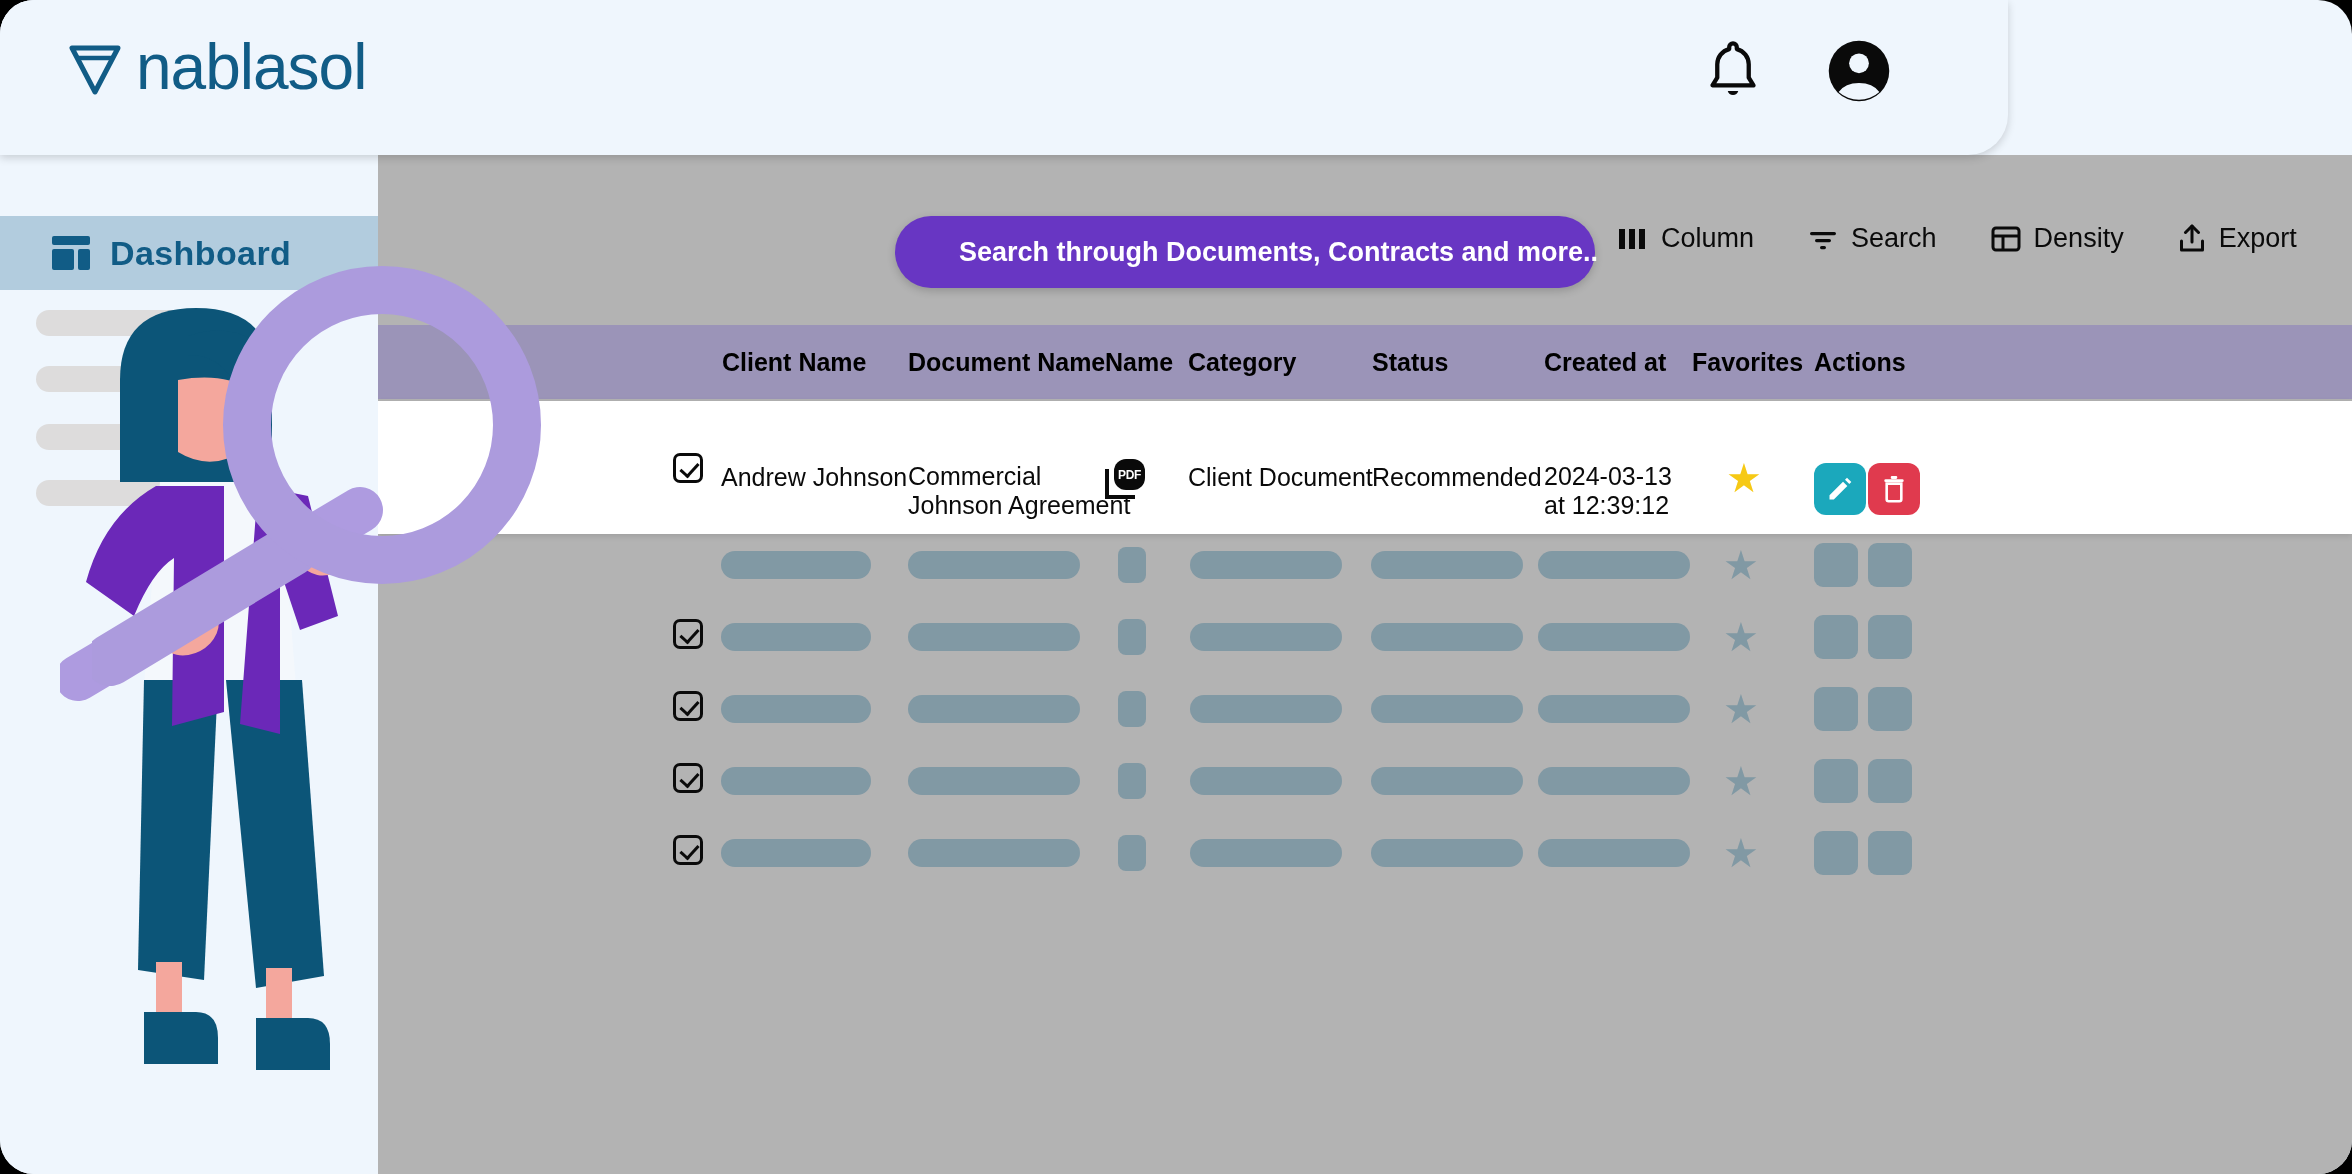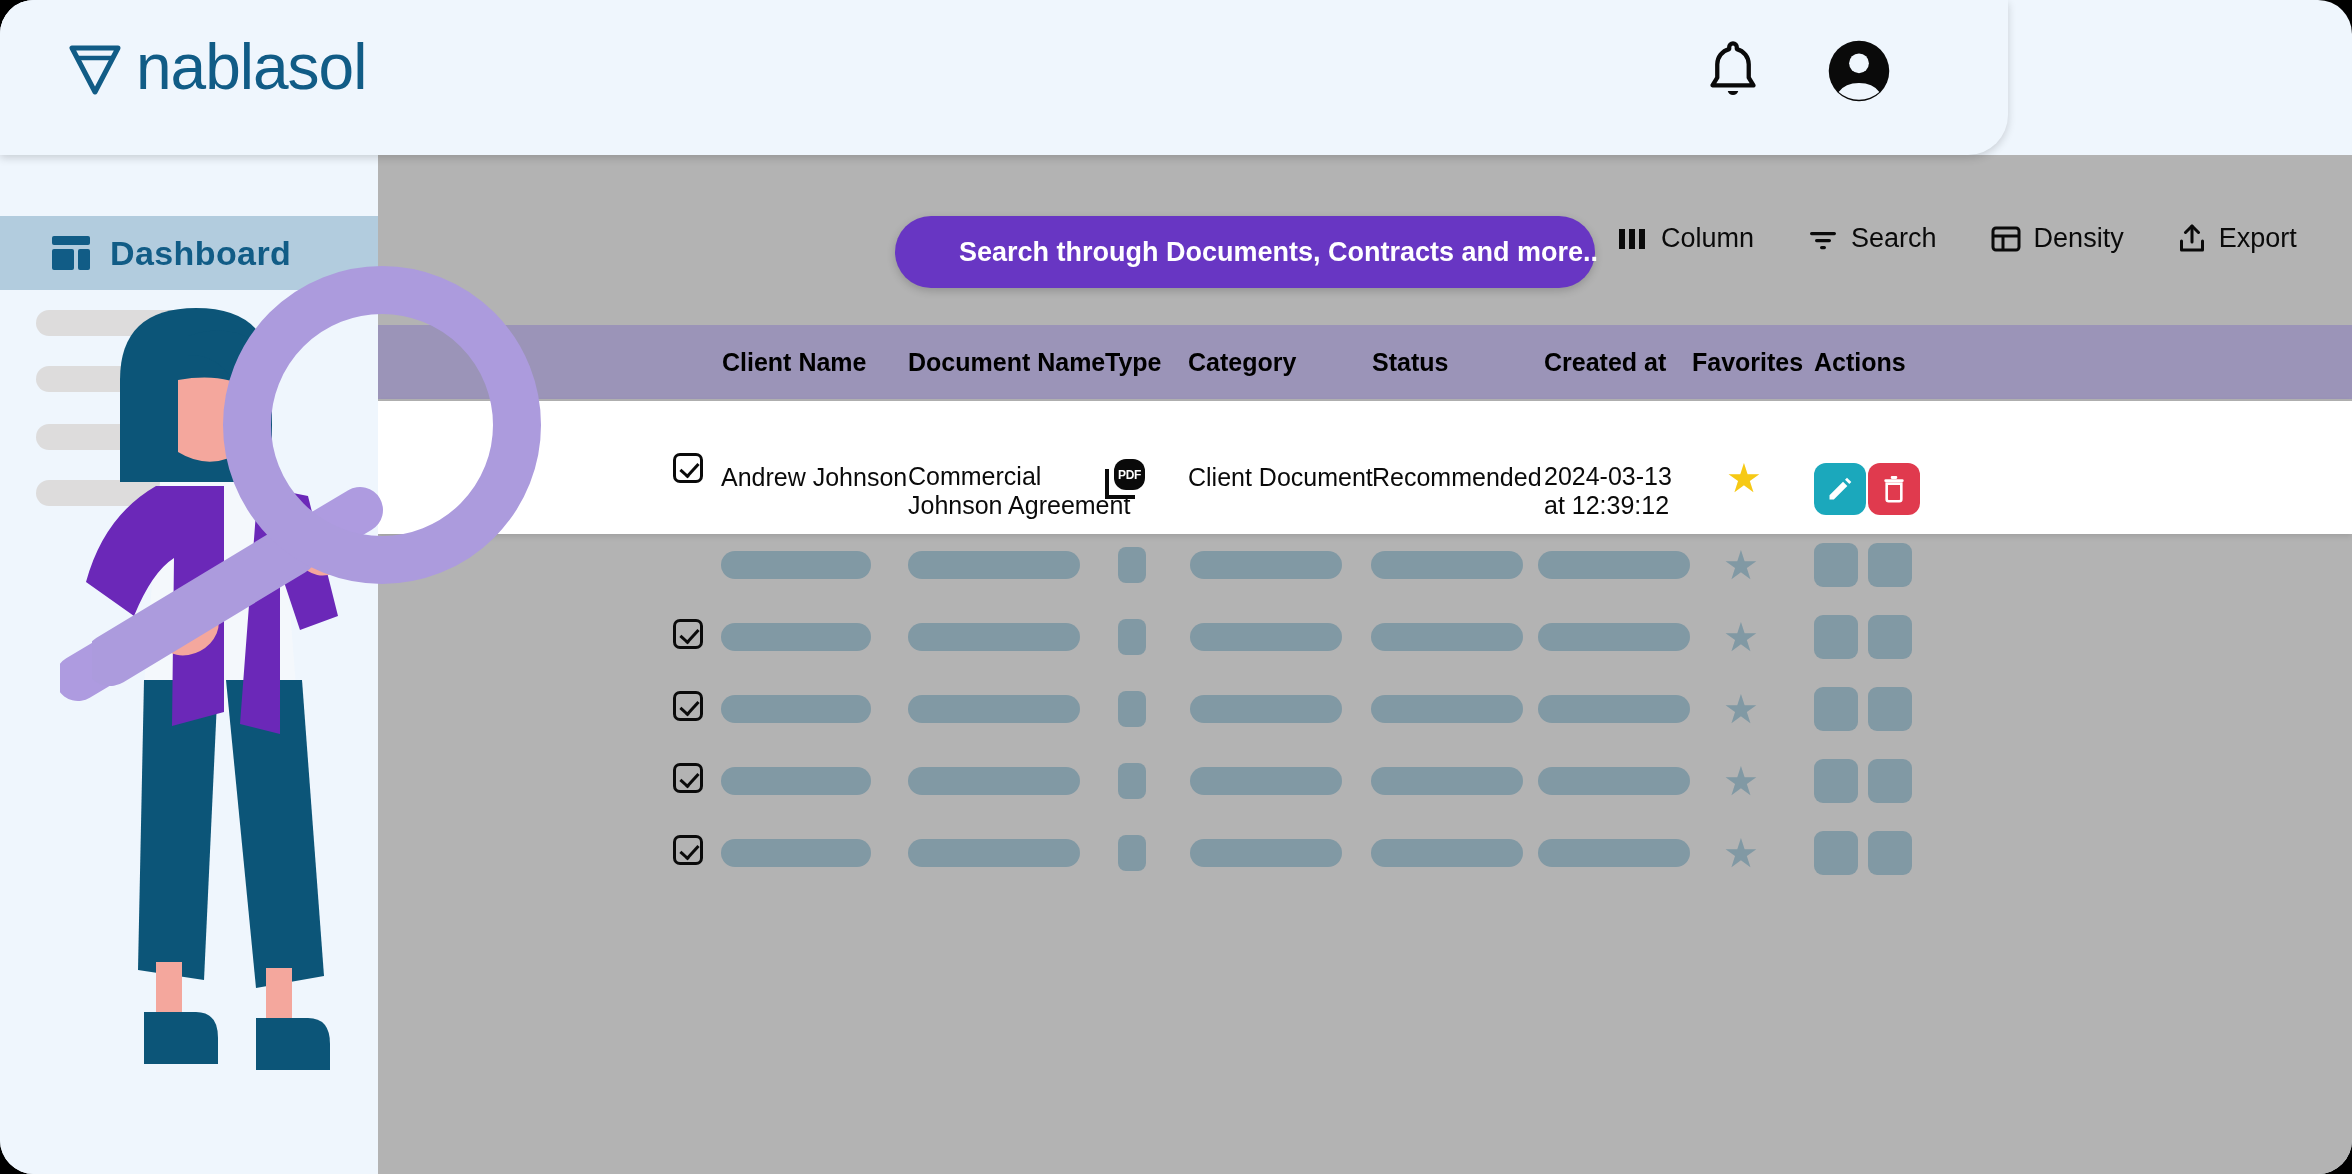--- a/index.html
+++ b/index.html
@@ -223,21 +223,21 @@
               <path d="M7.5 8.5 L14 2 L20.5 8.5" fill="none" stroke="#0A0A0A" stroke-width="3" stroke-linecap="round" stroke-linejoin="round"></path>
               <path d="M3.5 17 L3.5 26 L24.5 26 L24.5 17" fill="none" stroke="#0A0A0A" stroke-width="3" stroke-linecap="round" stroke-linejoin="round"></path>
             </svg>
             <span>Export</span>
           </div>
         </div>
 
         <div class="thead">
           <span class="th" style="left:344px">Client Name</span>
           <span class="th" style="left:530px">Document Name</span>
-          <span class="th" style="left:727px">Type</span>
+          <span class="th" style="left:727px">Name</span>
           <span class="th" style="left:810px">Category</span>
           <span class="th" style="left:994px">Status</span>
           <span class="th" style="left:1166px">Created at</span>
           <span class="th" style="left:1314px">Favorites</span>
           <span class="th" style="left:1436px">Actions</span>
         </div>
 
         <div class="row1">
           <span style="position:absolute;left:295px;top:52px" class="cbx"></span>
           <span class="cell" style="left:343px;top:62px">Andrew Johnson</span>

